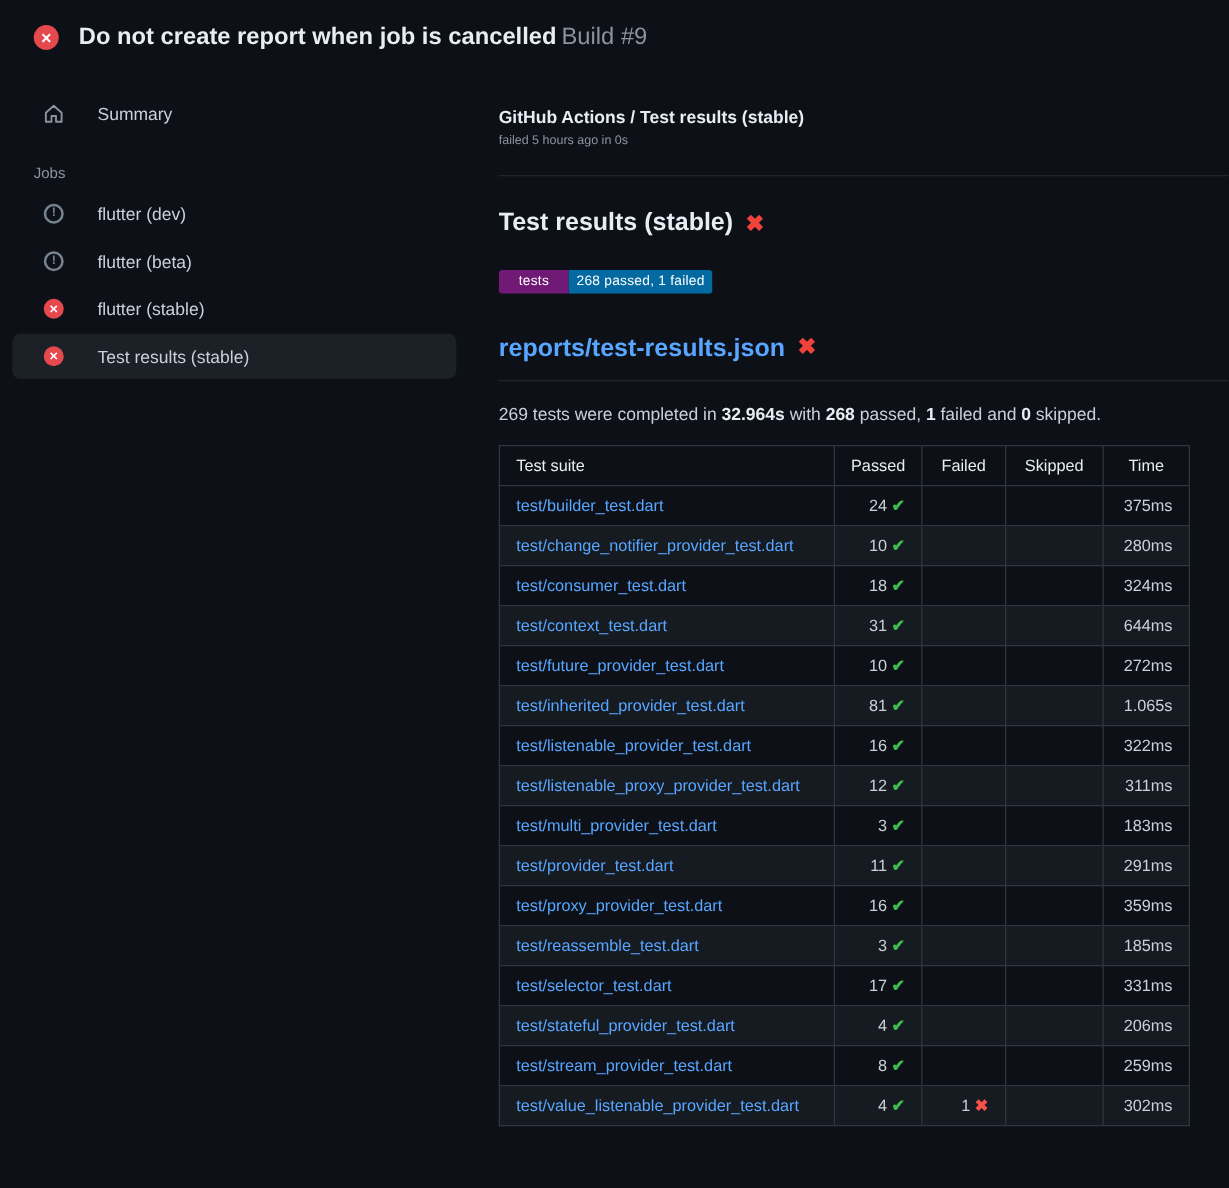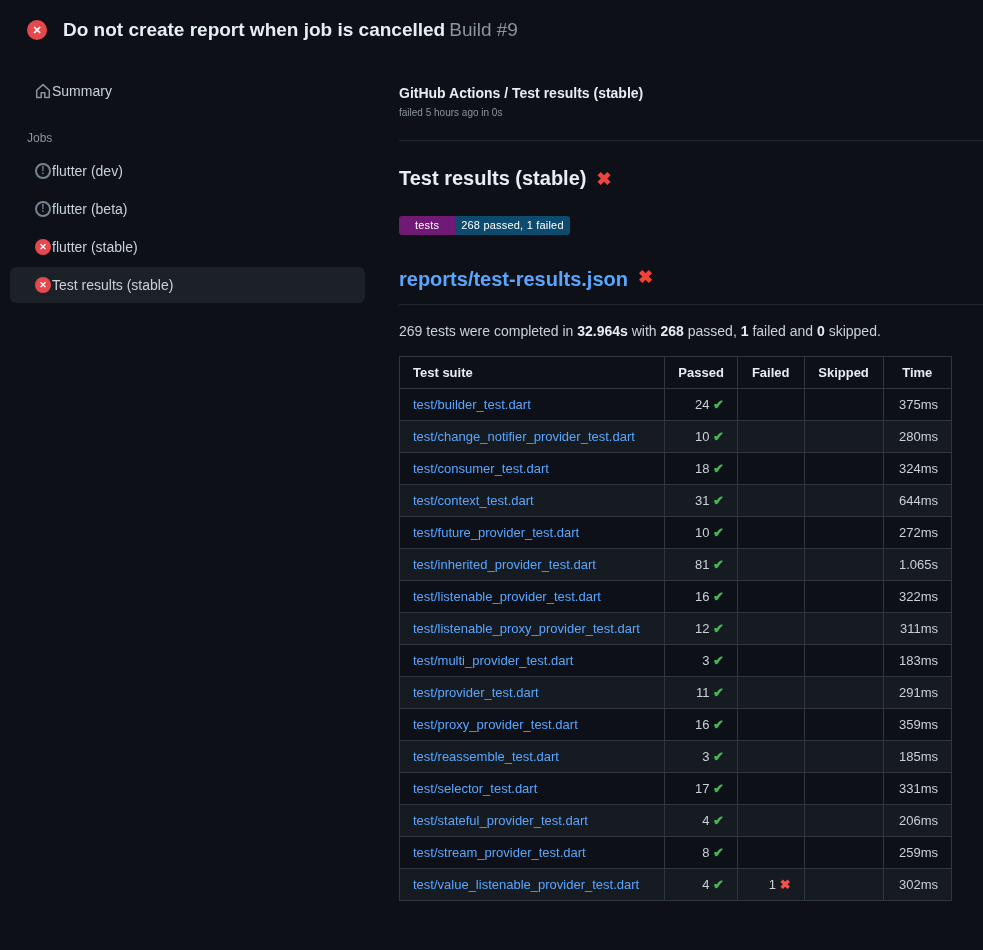--- a/index.html
+++ b/index.html
@@ -9,51 +9,51 @@
   }
   
   .page-header{display:flex;align-items:center;gap:12px;padding:15px 24px 10px 27px}
   .circle-x{width:20px;height:20px;border-radius:50%;background:#e5484d;color:#fff;
     display:inline-flex;align-items:center;justify-content:center;font-size:11px;font-weight:bold;flex:0 0 auto}
   .page-header h1{font-size:19px;font-weight:700;color:#e6edf3;margin:4px;white-space:nowrap}
   .page-header .build{color:#8b949e;font-weight:400;margin-left:4px}
   
   .layout{display:flex;align-items:flex-start}
   .sidebar{width:375px;flex:0 0 375px;padding-top:16px}
-  .side-item{display:flex;align-items:flex-end;gap:1px;margin:2px 10px;padding:10px 16px 10px 25px;
+  .side-item{display:flex;align-items:flex-end;gap:27px;margin:2px 10px;padding:10px 16px 10px 25px;
     border-radius:6px;font-size:14px;color:#c9d1d9;cursor:pointer}
   .side-item.selected{background:#1c2128}
   .jobs-label{color:#8b949e;font-size:12px;margin:22px 0 8px 27px}
   .icon-excl{width:16px;height:16px;border-radius:50%;border:2px solid #768390;color:#768390;
     display:inline-flex;align-items:center;justify-content:center;font-size:10px;font-weight:bold;
     box-sizing:border-box;flex:0 0 auto;line-height:1}
   .icon-fail{width:16px;height:16px;border-radius:50%;background:#e5484d;color:#fff;
     display:inline-flex;align-items:center;justify-content:center;font-size:9px;font-weight:bold;flex:0 0 auto;line-height:1}
   .home-icon{display:inline-flex;flex:0 0 auto}
   
   .content{flex:1;padding:30px 0 0 24px;min-width:0}
   .breadcrumb{font-size:14px;font-weight:700;color:#e6edf3}
   .status-line{font-size:10px;color:#8b949e;margin-top:6px}
   .divider{border:none;border-top:1px solid #21262d;margin:22px 0 0 0}
   h3.section-title{font-size:20px;font-weight:700;color:#e6edf3;margin:26px 0 0 0;
     display:flex;align-items:center;gap:10px}
   .x-mark{color:#f0443b;font-size:18px;font-weight:bold;line-height:1}
   .badge{display:inline-flex;margin-top:26px;font-size:11px;border-radius:3px;overflow:hidden;
     color:#fff;line-height:1;letter-spacing:.2px}
   .badge .k{background:#701a75;padding:4px 16px}
-  .badge .v{background:#0c4a6e;padding:4px 6px}
+  .badge .v{background:#0369a1;padding:4px 6px}
   h2.report-title{font-size:20px;font-weight:700;margin:33px 0 0 0;padding-bottom:13px;
     border-bottom:1px solid #21262d;display:flex;align-items:flex-start;gap:10px}
   h2.report-title a{color:#58a6ff;text-decoration:none;cursor:pointer}
   .summary-line{font-size:14px;color:#c9d1d9;margin-top:18px}
   .summary-line b{color:#e6edf3}
   
   table.results{border-collapse:collapse;margin-top:17px;width:553px;font-size:13px}
   .results th,.results td{border:1px solid #30363d;padding:8px 13px;white-space:nowrap}
-  .results th{color:#e6edf3;font-weight:700;text-align:center}
+  .results th{color:#e6edf3;font-weight:400;text-align:center}
   .results td{text-align:right;color:#c9d1d9}
   .results th:first-child{text-align:left;width:246px}
   .results td:first-child{text-align:left}
   .results tbody tr:nth-child(even) td{background:#161b22}
   .results td a{color:#58a6ff;text-decoration:none;cursor:pointer}
   .col-passed{width:41px}.col-failed{width:41px}.col-skipped{width:53px}.col-time{width:43px}
   .check{color:#3fb950;font-size:13px;font-weight:bold}
   .cross{color:#f85149;font-size:13px;font-weight:bold}
 </style>
 </head>

